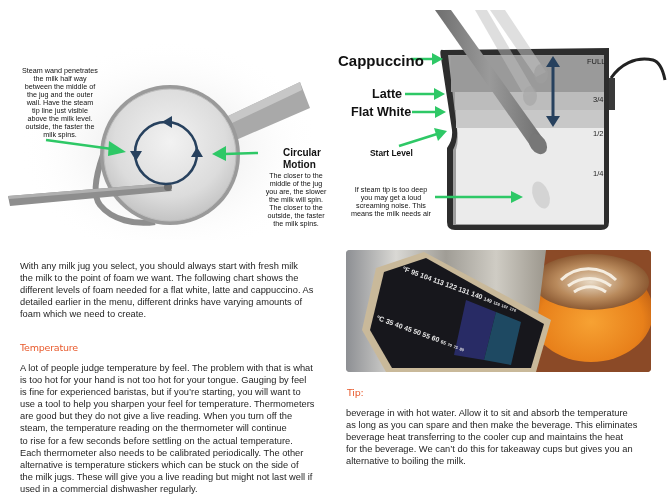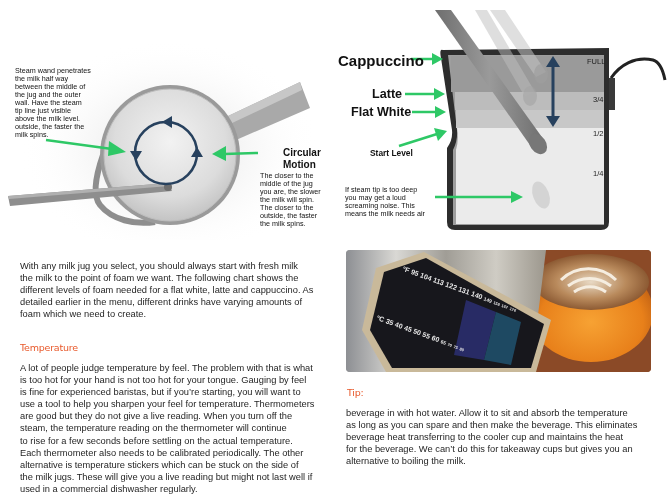--- a/index.html
+++ b/index.html
@@ -5,21 +5,21 @@
   * { box-sizing: border-box; margin: 0; padding: 0; }
   html, body { width: 670px; height: 503px; background: #ffffff; overflow: hidden; }
   body { position: relative; font-family: "Liberation Sans", sans-serif; color: #1a1a1a; }
 
   .abs { position: absolute; }
 
   
   #diag-left { left: 0; top: 0; width: 335px; height: 240px; }
   #diag-left svg { position: absolute; left: 0; top: 0; }
   .caption-small {
-    position: absolute; font-size: 7.2px; line-height: 8px; 
+    position: absolute; font-size: 7.2px; line-height: 8px; text-align: center;
     color: #111; font-family: "Liberation Sans", sans-serif;
   }
   .caption-bold {
     position: absolute; font-weight: bold; color: #111;
     font-family: "Liberation Sans", sans-serif;
   }
 
   
   #diag-right { left: 335px; top: 0; width: 335px; height: 240px; }
   #diag-right svg { position: absolute; left: 0; top: 0; }

